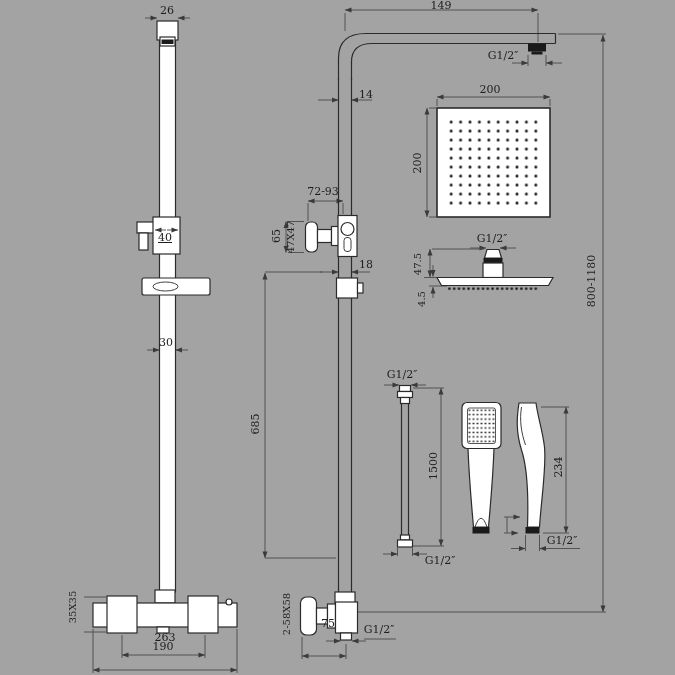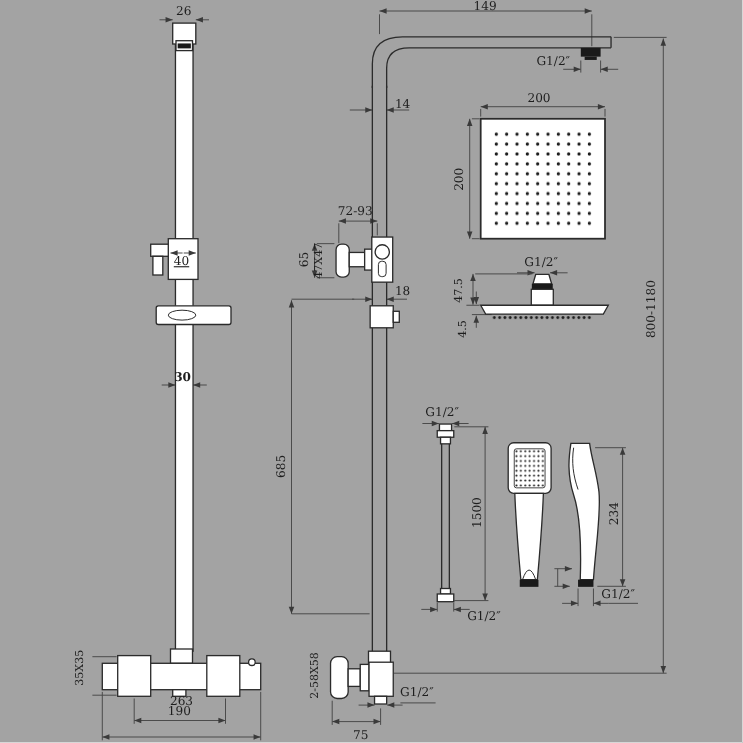--- a/index.html
+++ b/index.html
@@ -212,36 +212,36 @@
 
   <g>
     <path class="p" d="M519,403 L536,403 C538,418 542.5,430 544.5,447 C546.5,467 541.5,497 539.5,527 L527.5,527 C528.5,497 527.5,468 521.5,450 C515.5,431 517,416 519,403 Z"></path>
     <path class="t" d="M521.5,407 C519.5,420 521,432 525.5,445"></path>
     <rect class="k" x="525.5" y="527" width="14" height="6.5"></rect>
   </g>
 </svg>
 
 <div class="lbl" style="left:152px;top:5px;width:30px;">26</div>
 <div class="lbl" style="left:150px;top:232px;width:30px;text-decoration:underline;">40</div>
-<div class="lbl" style="left:151px;top:337px;width:30px;font-weight:bold;">30</div>
+<div class="lbl" style="left:151px;top:337px;width:30px;">30</div>
 <div class="lbl rot sm" style="left:53px;top:601px;width:40px;">35X35</div>
 <div class="lbl" style="left:143px;top:641px;width:40px;">190</div>
 <div class="lbl" style="left:145px;top:632px;width:40px;">263</div>
 
 <div class="lbl" style="left:416px;top:0px;width:50px;">149</div>
 <div class="lbl" style="left:483px;top:50px;width:40px;">G1/2″</div>
 <div class="lbl" style="left:351px;top:89px;width:30px;">14</div>
 <div class="lbl" style="left:298px;top:186px;width:50px;">72-93</div>
 <div class="lbl rot sm" style="left:271px;top:231px;width:40px;">47X47</div>
 <div class="lbl rot" style="left:257px;top:230px;width:40px;">65</div>
 <div class="lbl" style="left:351px;top:259px;width:30px;">18</div>
 <div class="lbl rot" style="left:236px;top:418px;width:40px;">685</div>
 <div class="lbl rot" style="left:562px;top:275px;width:60px;">800-1180</div>
 <div class="lbl rot sm" style="left:257px;top:608px;width:60px;">2-58X58</div>
-<div class="lbl" style="left:304px;top:618px;width:48px;margin-top:45px;">75</div>
+<div class="lbl" style="left:304px;top:618px;width:48px;">75</div>
 <div class="lbl" style="left:359px;top:624px;width:40px;">G1/2″</div>
 
 <div class="lbl" style="left:465px;top:84px;width:50px;">200</div>
 <div class="lbl rot" style="left:393px;top:157px;width:50px;">200</div>
 <div class="lbl" style="left:472px;top:233px;width:40px;">G1/2″</div>
 <div class="lbl rot sm" style="left:398px;top:258px;width:40px;">47.5</div>
 <div class="lbl rot sm" style="left:402px;top:293px;width:40px;">4.5</div>
 
 <div class="lbl" style="left:382px;top:369px;width:40px;">G1/2″</div>
 <div class="lbl rot" style="left:414px;top:460px;width:40px;">1500</div>

